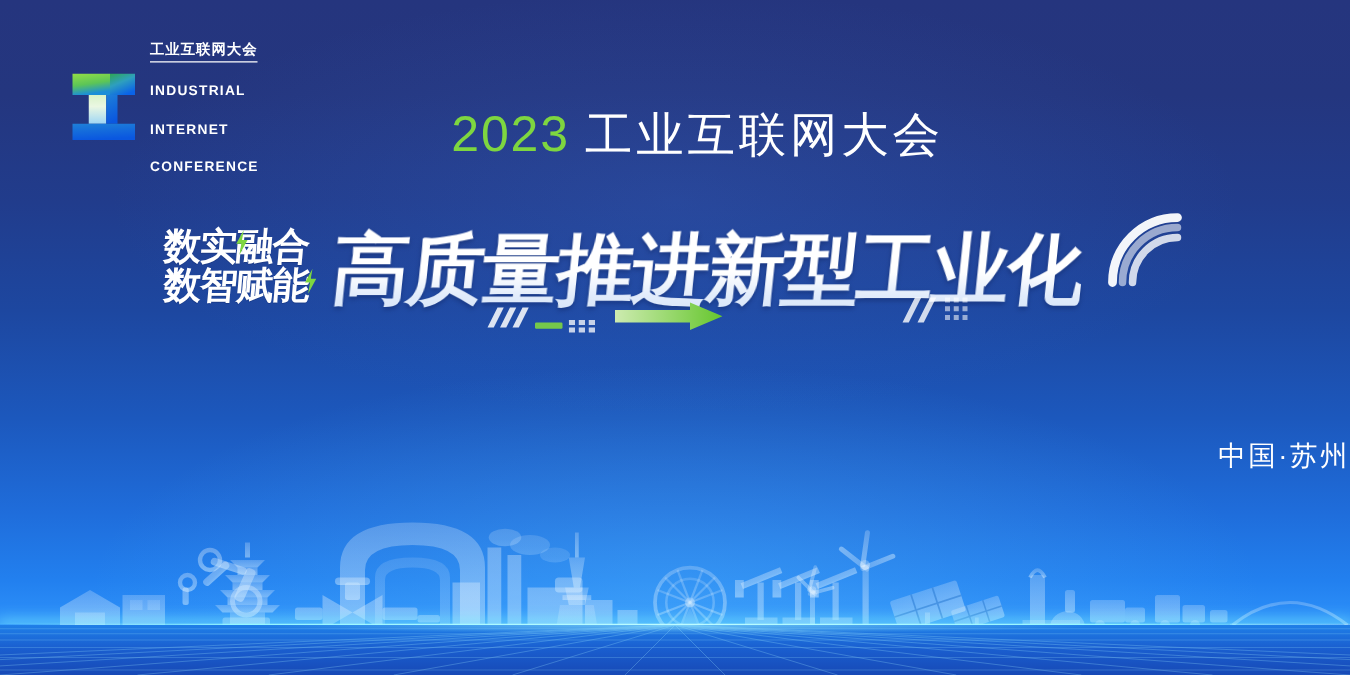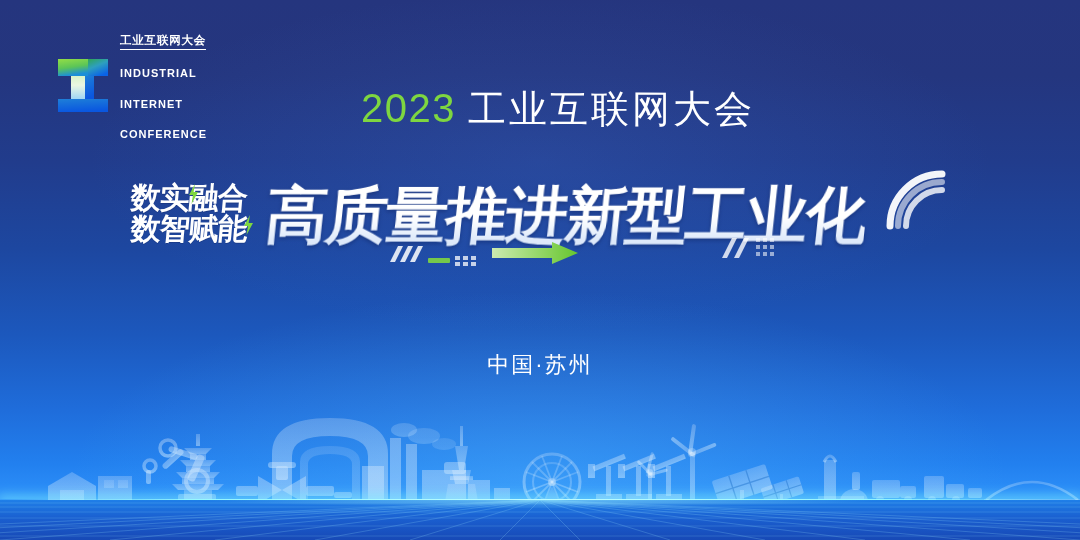--- a/index.html
+++ b/index.html
@@ -116,21 +116,21 @@
   }
   
   #arrow-accent{ position:absolute; left:492px; top:62px; }
   #speed-lines-a{ position:absolute; left:386px; top:66px; }
   #speed-lines-b{ position:absolute; left:720px; top:58px; }
   #underline-dash{ position:absolute; left:455px; top:78px; }
   #wifi-arcs{ position:absolute; left:884px; top:-10px; }
 
   
   #meta-zone{
-    position:absolute; left:0; right:0; top:350px; text-align:center;
+    position:absolute; left:0; right:0; top:350px; text-align:right;
   }
   #meta-line{
     display:inline-flex; align-items:baseline; gap:34px;
     color:#ffffff; font-size:22px; letter-spacing:2px; font-weight:400;
     white-space:nowrap;
   }
 
   
   #skyline{
     position:absolute; left:0; bottom:0; width:1080px; height:130px;

